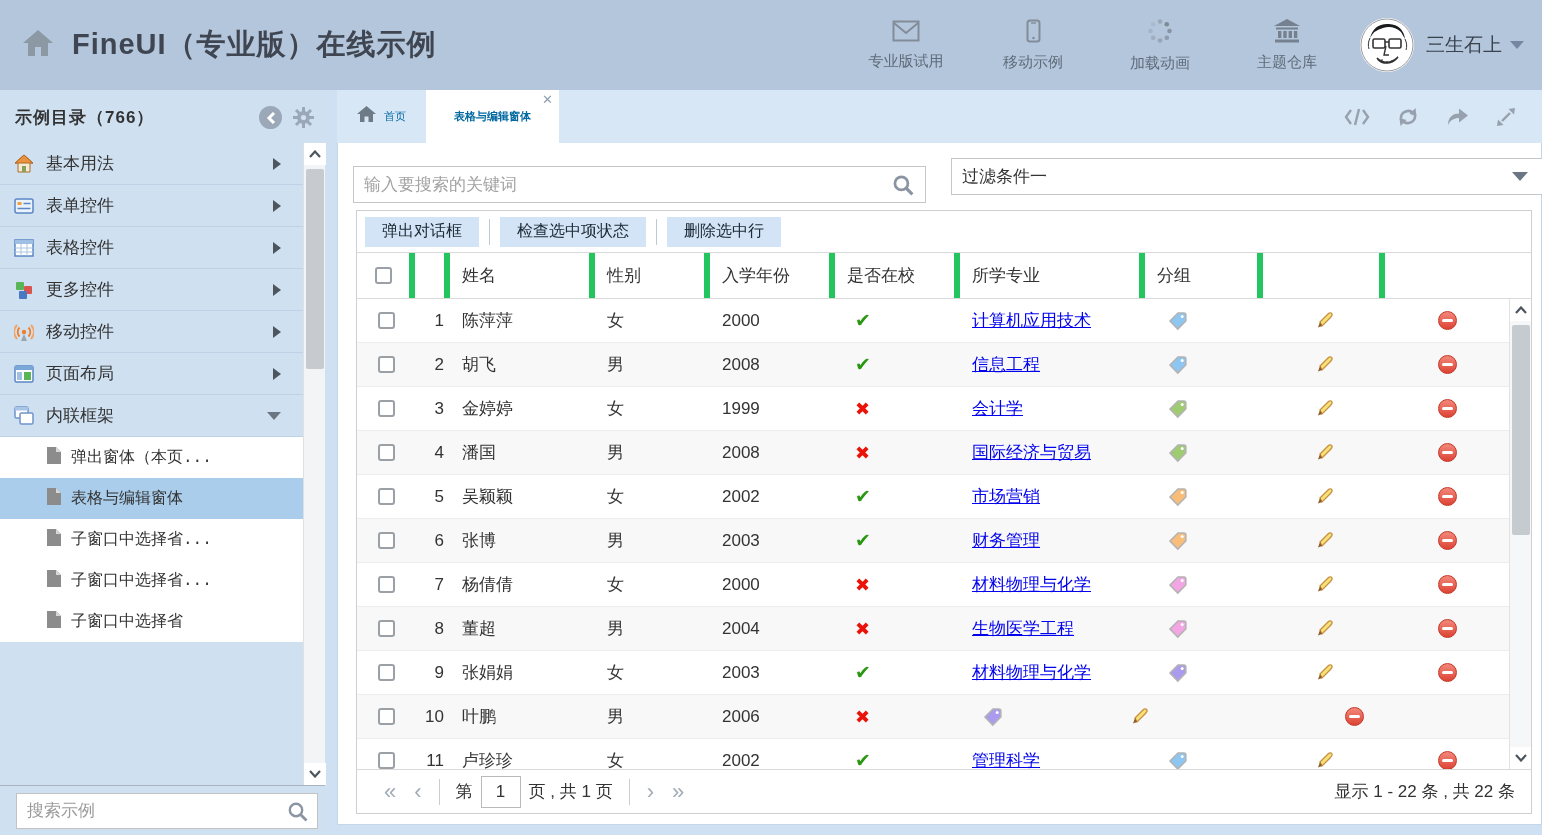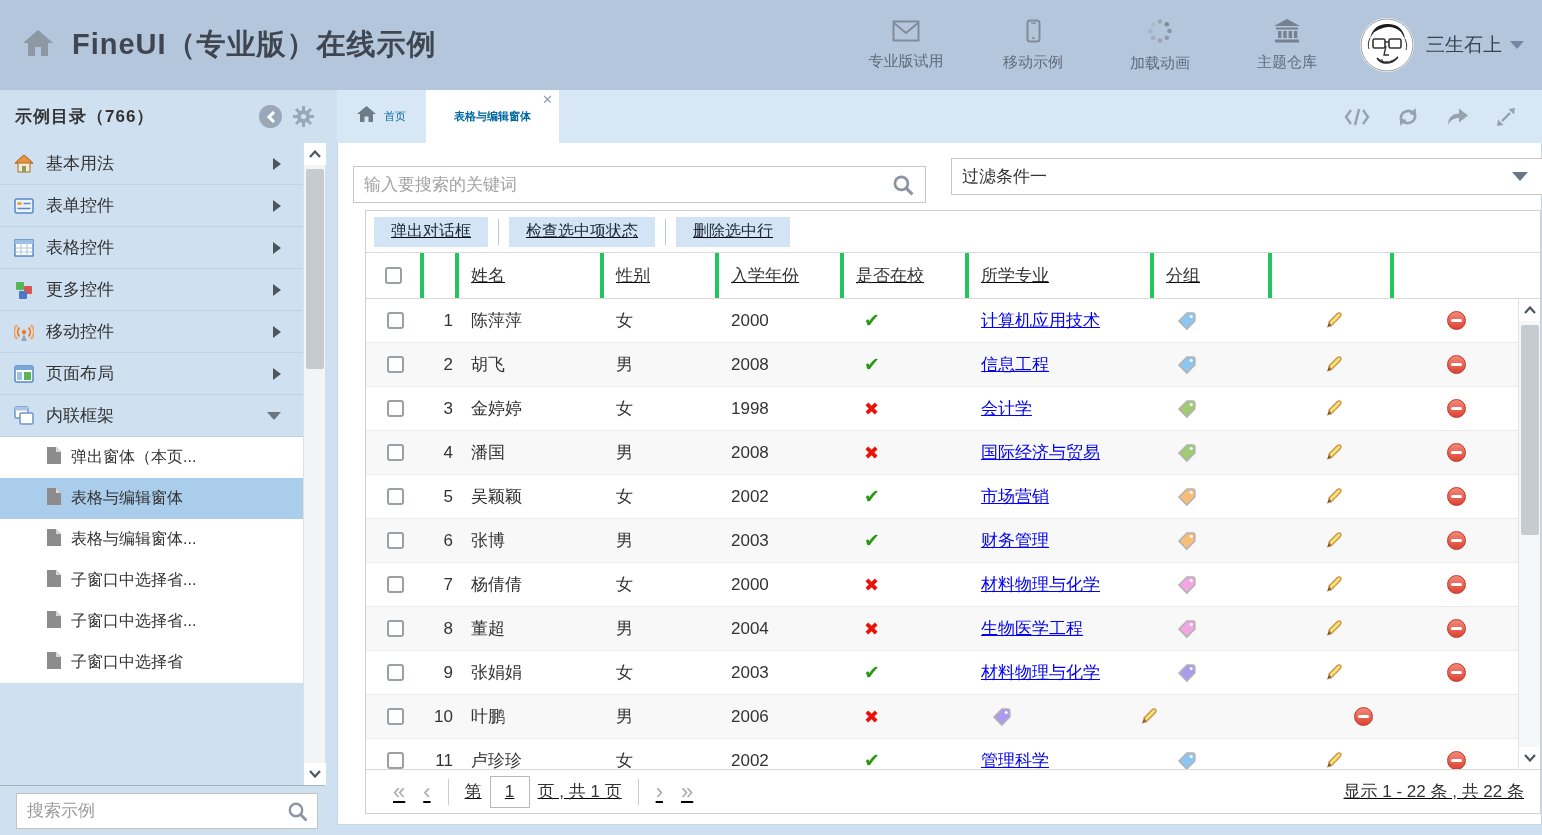--- a/index.html
+++ b/index.html
@@ -15,34 +15,34 @@
   .h-act { display:flex; flex-direction:column; align-items:center; cursor:pointer; min-width:78px; }
   .h-act .lbl { margin-top:6px; font-size:15px; color:#5f6b79; }
   .h-user { display:flex; align-items:center; margin-left:34px; margin-right:18px; cursor:pointer; }
   .avatar { width:54px; height:54px; border-radius:50%; background:#fff; overflow:hidden; flex:0 0 auto; }
   .h-username { margin-left:12px; font-size:19px; color:#39424e; }
   .caret-down { width:0; height:0; border-left:7px solid transparent; border-right:7px solid transparent;
     border-top:8px solid #7488a3; margin-left:8px; }
 
   
   #sidebar { position:absolute; left:0; top:90px; width:325px; height:745px; background:#cfe0f1; }
-  .side-head { height:60px; display:flex; align-items:center; border-bottom:7px solid #4c1d95; }
+  .side-head { height:60px; display:flex; align-items:center; border-bottom:5px solid #4c1d95; }
   .side-title { font-size:17px; font-weight:bold; color:#333; margin-left:15px; letter-spacing:1px; }
   .side-head-icons { margin-left:auto; margin-right:10px; display:flex; align-items:center; gap:10px; }
   .circle-btn { width:23px; height:23px; border-radius:50%; background:#9aa8b8; display:flex;
     align-items:center; justify-content:center; cursor:pointer; }
   .side-scroll { position:absolute; left:0; top:53px; right:22px; bottom:50px; overflow:hidden; background:#cfe0f1; }
   .menu-item { height:42px; display:flex; align-items:center; border-bottom:1px solid #bdd2e7; cursor:pointer; }
   .menu-item .mi-icon { margin-left:14px; width:20px; height:20px; }
   .menu-item .mi-label { margin-left:12px; font-size:17px; color:#333; }
   .mi-arrow { margin-left:auto; margin-right:22px; width:0; height:0;
     border-top:6px solid transparent; border-bottom:6px solid transparent; border-left:8px solid #4d565f; }
   .mi-arrow.open { border-left:7px solid transparent; border-right:7px solid transparent;
     border-top:8px solid #6b7682; border-bottom:none; }
-  .submenu { background:#be185d; }
+  .submenu { background:#be185d;font-family:Liberation Mono, monospace; }
   .sub-item { height:41px; display:flex; align-items:center; cursor:pointer; background:#fff; }
   .sub-item.selected { background:#a9cdeb; }
   .sub-item .fi { margin-left:47px; }
   .sub-item .sub-label { margin-left:10px; font-size:16px; color:#333; }
   .side-sb { position:absolute; right:0; top:53px; bottom:50px; width:22px; background:#f3f4f5; border-left:1px solid #e0e0e0; }
   .sb-btn { position:absolute; left:0; width:22px; height:22px; background:#fff; display:flex; align-items:center; justify-content:center; cursor:pointer; }
   .sb-thumb { position:absolute; left:2px; width:18px; background:#c6cbd0; border-radius:2px; cursor:pointer; }
   .side-search { position:absolute; left:0; bottom:0; width:325px; height:50px; background:#cfe0f1;
     border-top:1px solid #a9b4bf; display:flex; align-items:center; }
   .side-search-box { position:relative; margin-left:16px; width:302px; height:36px; background:#fff; border:1px solid #c3c3c3; }
@@ -69,29 +69,29 @@
   .kw-box { position:absolute; left:0; top:8px; width:573px; height:37px; border:1px solid #c6c6c6; background:#fff; }
   .kw-box input { width:100%; height:100%; border:none; outline:none; font-size:17px; padding:0 40px 0 10px; color:#333; font-family:inherit; }
   .kw-box input::placeholder { color:#a3a3a3; }
   .kw-mag { position:absolute; right:10px; top:7px; }
   .filter-box { position:absolute; left:598px; top:0; width:592px; height:37px; border:1px solid #c6c6c6;
     background:#fff; display:flex; align-items:center; cursor:pointer;gap:35px; }
   .filter-val { font-size:17px; color:#333; margin-left:10px; }
   .filter-caret { margin-left:auto; margin-right:14px; width:0; height:0;
     border-left:8px solid transparent; border-right:8px solid transparent; border-top:9px solid #6b7684; }
 
-  .grid { position:absolute; left:27px; top:67px; width:1176px; height:604px;
-    border:1px solid #cfcfcf; background:#fff; display:flex; flex-direction:column;text-decoration:underline; }
+  .grid { position:absolute; left:18px; top:67px; width:1176px; height:604px;
+    border:1px solid #cfcfcf; background:#fff; display:flex; flex-direction:column; }
   .gtoolbar { height:42px; border-bottom:1px solid #d9d9d9; display:flex; align-items:center; padding-left:8px; flex:0 0 auto; }
   .gbtn { background:#d2e4f5; border:none; height:30px; padding:0 17px; font-size:16px; color:#202b38;
     cursor:pointer; font-family:inherit; }
   .gsep { width:1px; height:26px; background:#bcc8d4; margin:0 10px; }
 
   .ghead { height:46px; border-bottom:1px solid #d9d9d9; display:flex; align-items:center; flex:0 0 auto; }
-  .hc { height:100%; display:flex; align-items:center; border-right:4px solid #22c55e; font-size:17px; color:#333; }
+  .hc { height:100%; display:flex; align-items:center; border-right:6px solid #22c55e; font-size:17px; color:#333; }
   .hc:last-child { border-right:none; }
 
   .gviewport { flex:1 1 auto; position:relative; overflow:hidden; }
   .rows-clip { position:absolute; left:0; top:0; right:22px; bottom:0; overflow:hidden; }
   .trow { height:44px; display:flex; align-items:center; border-bottom:1px solid #ededed; background:#fff; }
   .trow.alt { background:#f8f8f8; }
   .c { height:100%; display:flex; align-items:center; font-size:17px; color:#333; }
   .c-check { width:58px; justify-content:center; }
   .c-idx { width:35px; justify-content:flex-end; padding-right:6px; }
   .c-name { width:145px; padding-left:12px; }
@@ -327,27 +327,20 @@
               <path d="M0 0 H9 L14 5 V17 H0 Z" fill="#8c8c8c"></path>
               <path d="M9 0 L14 5 H9 Z" fill="#d8d8d8"></path>
             </svg></span>
         <span class="sub-label">表格与编辑窗体</span>
       </div>
       <div class="sub-item">
         <span class="fi"><svg width="14" height="17" viewBox="0 0 14 17">
               <path d="M0 0 H9 L14 5 V17 H0 Z" fill="#8c8c8c"></path>
               <path d="M9 0 L14 5 H9 Z" fill="#d8d8d8"></path>
             </svg></span>
-        <span class="sub-label">表格与编辑窗体...</span>
-      </div>
-      <div class="sub-item">
-        <span class="fi"><svg width="14" height="17" viewBox="0 0 14 17">
-              <path d="M0 0 H9 L14 5 V17 H0 Z" fill="#8c8c8c"></path>
-              <path d="M9 0 L14 5 H9 Z" fill="#d8d8d8"></path>
-            </svg></span>
         <span class="sub-label">子窗口中选择省...</span>
       </div>
       <div class="sub-item">
         <span class="fi"><svg width="14" height="17" viewBox="0 0 14 17">
               <path d="M0 0 H9 L14 5 V17 H0 Z" fill="#8c8c8c"></path>
               <path d="M9 0 L14 5 H9 Z" fill="#d8d8d8"></path>
             </svg></span>
         <span class="sub-label">子窗口中选择省...</span>
       </div>
       <div class="sub-item">
@@ -535,21 +528,21 @@
                 <span class="delico"></span>
               </div>
             </div>
             <div class="trow">
               <div class="c c-check">
                 <span class="cb"></span>
               </div>
               <div class="c c-idx">3</div>
               <div class="c c-name">金婷婷</div>
               <div class="c c-gender">女</div>
-              <div class="c c-year">1998</div>
+              <div class="c c-year">1999</div>
               <div class="c c-school">
                 <span class="crs">✖</span>
               </div>
               <div class="c c-major">
                 <a>会计学</a>
               </div>
               <div class="c c-tag">
                 <svg width="21" height="21" viewBox="0 0 21 21">
                   <path d="M3 11 L11 3 H17 A1.8 1.8 0 0 1 18.8 4.8 V11 L10.8 19 Z" fill="#9fcb72" stroke="#b3b3b3" stroke-width="1.6"></path>
                   <circle cx="15.2" cy="6.5" r="1.5" fill="#fff"></circle>

